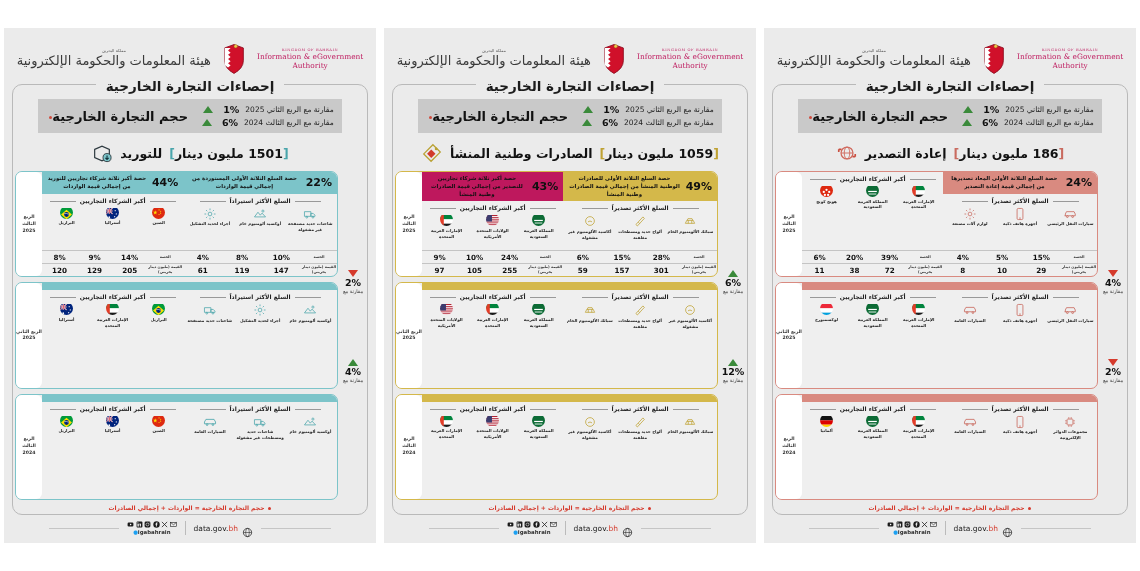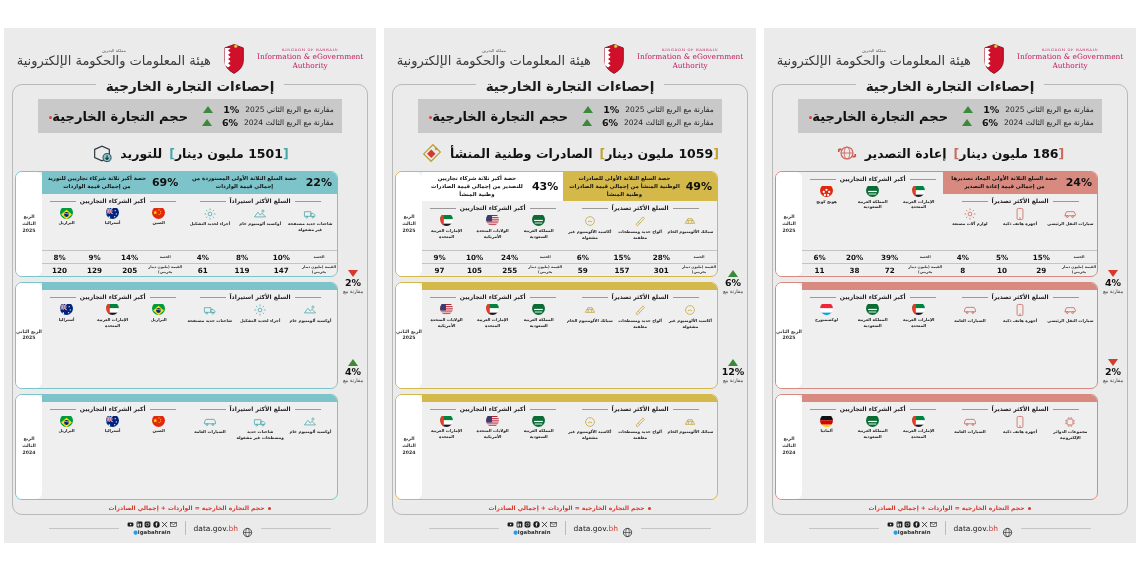--- a/index.html
+++ b/index.html
@@ -593,21 +593,21 @@
                   </div>
                   <div class="drow">
                     <div class="rl">القيمة (مليون دينار بحريني)</div>
                     <div class="cell">301</div>
                     <div class="cell">157</div>
                     <div class="cell">59</div>
                   </div>
                 </div>
               </div>
               <div class="half partners">
-                <div class="hdr" style="background:#ffffff">
+                <div class="hdr" style="background:#be185d">
                   <span class="pct">43%</span>
                   <span class="dsc">حصة أكبر ثلاثة شركاء تجاريين للتصدير من إجمالي قيمة الصادرات وطنية المنشأ</span>
                 </div>
                 <div class="sub"><span class="bar"></span>أكبر الشركاء التجاريين<span class="bar"></span></div>
                 <div class="items">
                   <div class="item">
                     <span class="flag"><svg viewBox="0 0 24 24">
                         <rect width="24" height="24" fill="#0c6b35"></rect>
                         <rect x="4" y="9" width="16" height="2.2" fill="#fff"></rect>
                         <rect x="5" y="14" width="14" height="1.6" fill="#fff"></rect>
@@ -950,21 +950,21 @@
                   <div class="drow">
                     <div class="rl">القيمة (مليون دينار بحريني)</div>
                     <div class="cell">147</div>
                     <div class="cell">119</div>
                     <div class="cell">61</div>
                   </div>
                 </div>
               </div>
               <div class="half partners">
                 <div class="hdr" style="background:#7cc4c9">
-                  <span class="pct">69%</span>
+                  <span class="pct">44%</span>
                   <span class="dsc">حصة أكبر ثلاثة شركاء تجاريين للتوريد من إجمالي قيمة الواردات</span>
                 </div>
                 <div class="sub"><span class="bar"></span>أكبر الشركاء التجاريين<span class="bar"></span></div>
                 <div class="items">
                   <div class="item">
                     <span class="flag"><svg viewBox="0 0 24 24">
                         <rect width="24" height="24" fill="#de2910"></rect>
                         <g fill="#ffde00">
                           <polygon points="6,4 7,7 10,7 7.6,8.8 8.5,11.8 6,10 3.5,11.8 4.4,8.8 2,7 5,7"></polygon>
                           <circle cx="13" cy="3.5" r="1"></circle>

